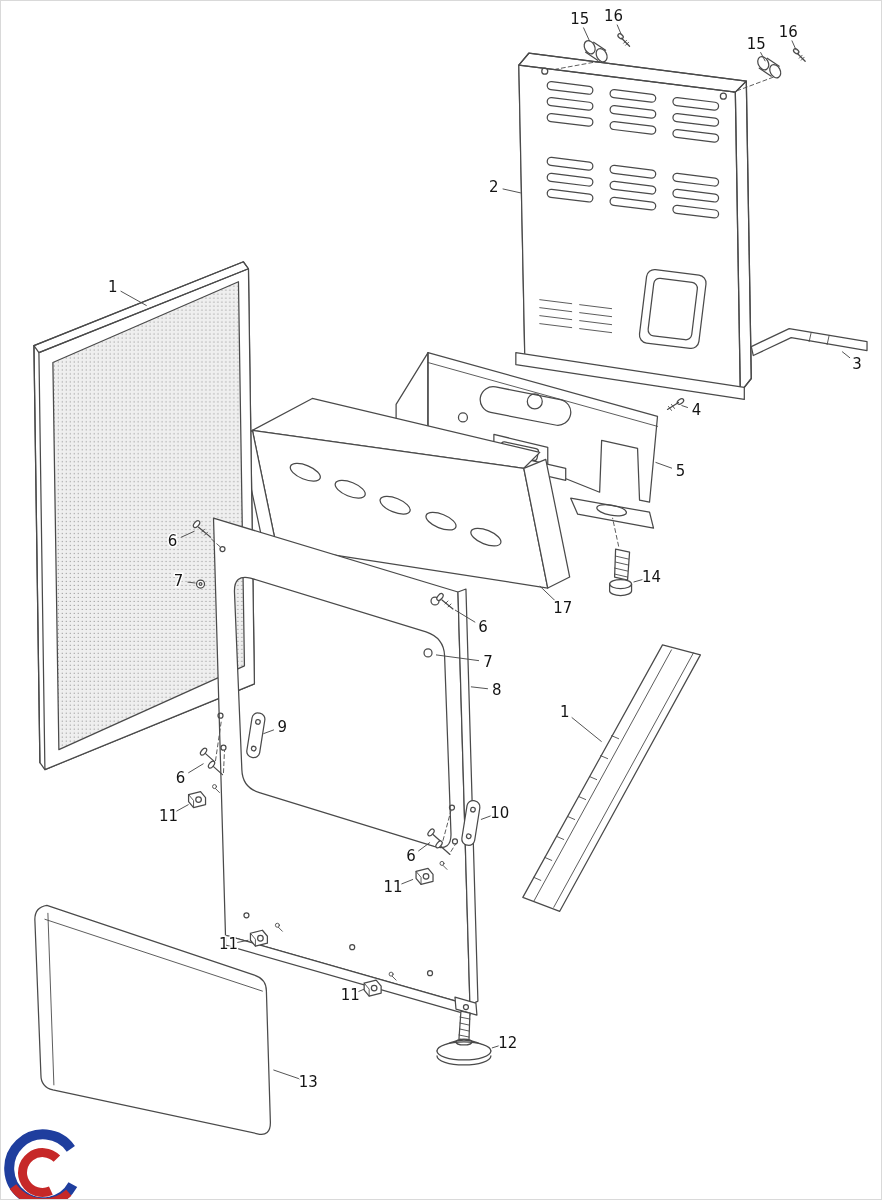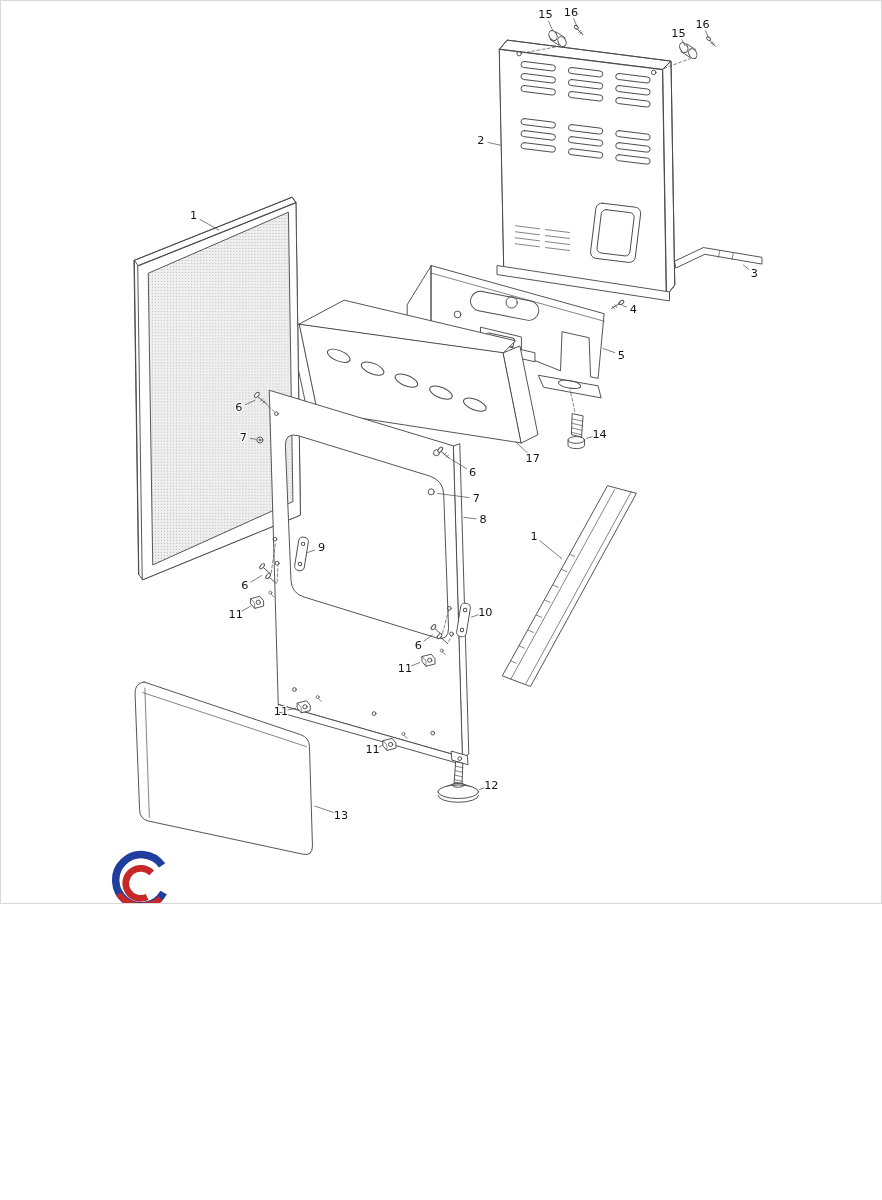--- a/index.html
+++ b/index.html
@@ -1,17 +1,17 @@
 <!DOCTYPE html>
 <html><head>
 <meta charset="utf-8">
 <style>
   html,body{margin:0;padding:0;background:#fff;}
   .page{
-    position:relative;width:882px;height:904px;background:#ffffff;
+    position:relative;width:882px;height:1200px;background:#ffffff;
     overflow:hidden;border:1px solid #d9d9d9;box-sizing:border-box;
     font-family:"DejaVu Sans",sans-serif;
   }
   svg{display:block;width:100%;height:100%;}
   .art{stroke:#4a4a4a;stroke-width:1.25;fill:none;stroke-linejoin:round;stroke-linecap:round;}
   .w{fill:#ffffff;}
   .thin{stroke-width:0.9;}
   .dash{stroke-dasharray:4 3;stroke-width:0.9;}
   .leader{stroke:#4a4a4a;stroke-width:0.95;}
   .callout{

